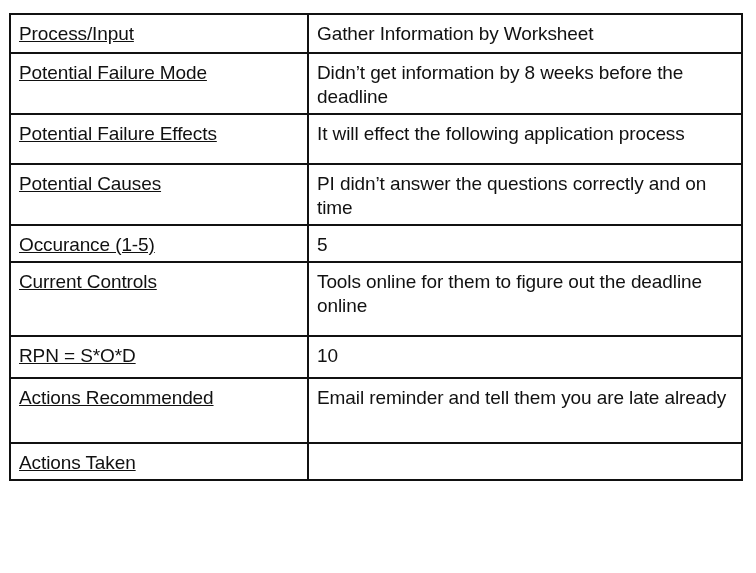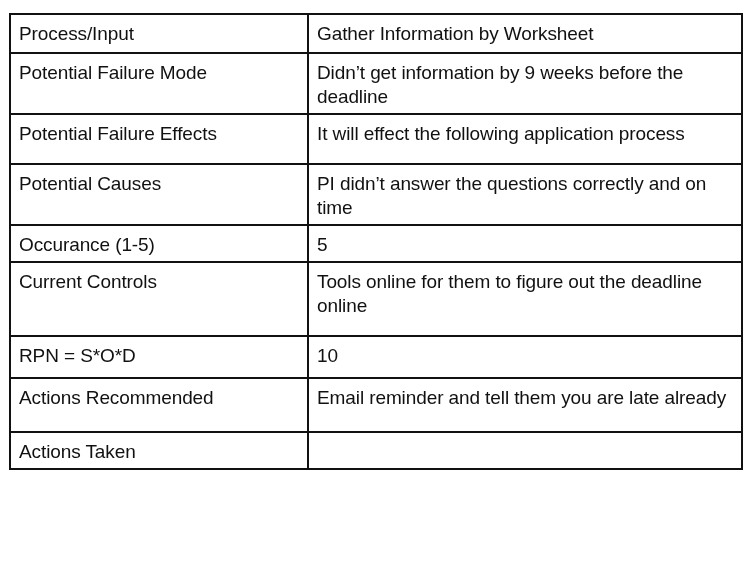--- a/index.html
+++ b/index.html
@@ -27,34 +27,35 @@
     .fmea-table td {
       border: 2px solid #111111;
       vertical-align: top;
       padding: 7px 8px 4px 8px;
       font-size: 19px;
       line-height: 24px;
       letter-spacing: -0.1px;
     }
     .fmea-table td.label-cell {
       width: 280px;
+      text-decoration: underline;
     }
   </style>
 </head>
 <body>
 
 <table class="fmea-table">
   <tbody>
     <tr style="height:39px">
       <td class="label-cell">Process/Input</td>
       <td class="value-cell">Gather Information by Worksheet</td>
     </tr>
     <tr style="height:56px">
       <td class="label-cell">Potential Failure Mode</td>
-      <td class="value-cell">Didn’t get information by 9 weeks before the deadline</td>
+      <td class="value-cell">Didn’t get information by 8 weeks before the deadline</td>
     </tr>
     <tr style="height:50px">
       <td class="label-cell">Potential Failure Effects</td>
       <td class="value-cell">It will effect the following application process</td>
     </tr>
     <tr style="height:56px">
       <td class="label-cell">Potential Causes</td>
       <td class="value-cell">PI didn’t answer the questions correctly and on time</td>
     </tr>
     <tr style="height:36px">
@@ -62,21 +63,21 @@
       <td class="value-cell">5</td>
     </tr>
     <tr style="height:74px">
       <td class="label-cell">Current Controls</td>
       <td class="value-cell">Tools online for them to figure out the deadline online</td>
     </tr>
     <tr style="height:42px">
       <td class="label-cell">RPN = S*O*D</td>
       <td class="value-cell">10</td>
     </tr>
-    <tr style="height:54px">
+    <tr style="height:65px">
       <td class="label-cell">Actions Recommended</td>
       <td class="value-cell">Email reminder and tell them you are late already</td>
     </tr>
     <tr style="height:36px">
       <td class="label-cell">Actions Taken</td>
       <td class="value-cell"></td>
     </tr>
   </tbody>
 </table>
 

